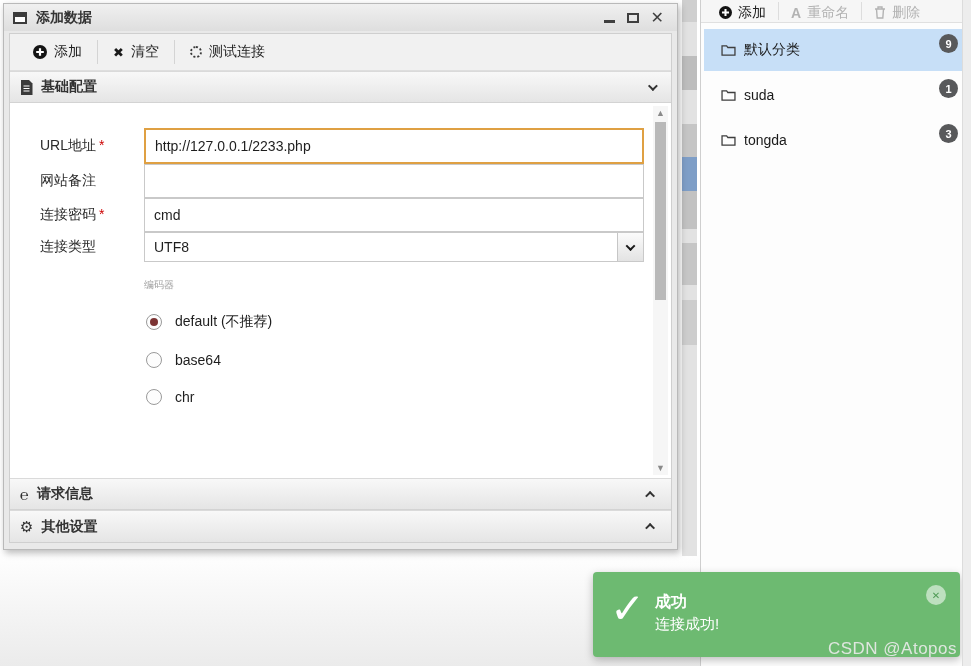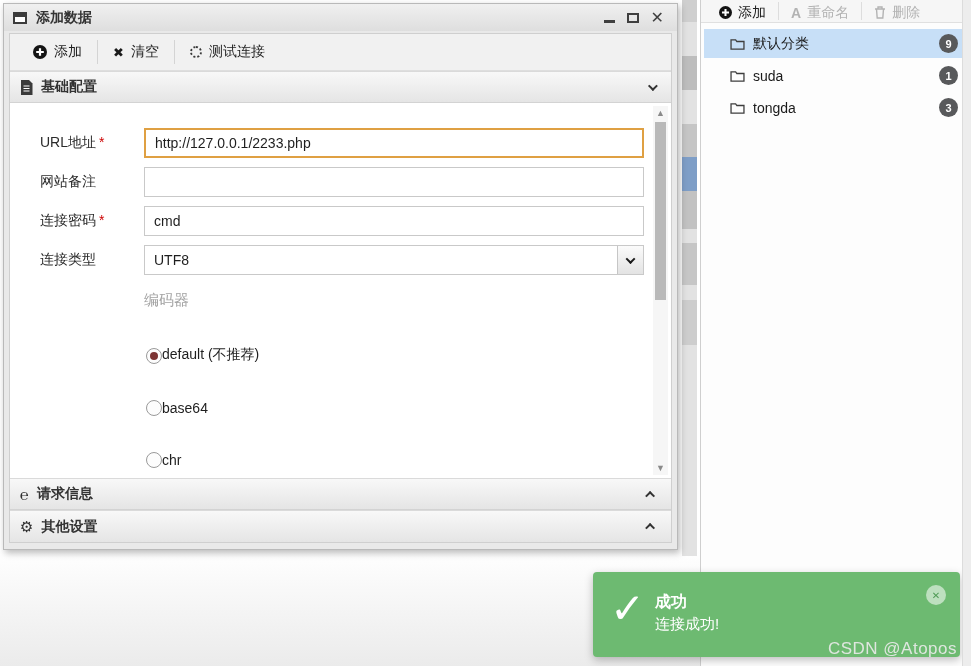--- a/index.html
+++ b/index.html
@@ -16,21 +16,21 @@
   
   .sidebar { position:absolute; left:700px; top:0; width:271px; height:666px;
              background:#fdfdfd; border-left:1px solid #cfcfcf; }
   .side-toolbar { height:23px; background:#f6f6f6; border-bottom:1px solid #e0e0e0;
                   display:flex; align-items:flex-start; padding:0 6px; overflow:hidden; }
   .sbtn { display:flex; align-items:center; gap:6px; font-size:14px; color:#222;
           padding:2px 12px 0 12px; height:23px; cursor:pointer; }
   .sbtn.disabled { color:#b3b3b3; }
   .ssep { width:1px; height:18px; background:#ddd; margin-top:2px; }
   .cat-list { padding:6px 3px 0 3px; }
-  .cat-item { height:29px; display:flex; align-items:center; gap:8px; padding:0 26px;
+  .cat-item { height:42px; display:flex; align-items:center; gap:8px; padding:0 17px;
               margin:0 0 3px 0; font-size:14px; color:#1a1a1a; position:relative; cursor:pointer; }
   .cat-item.selected { background:#c7dff7; }
   .badge { position:absolute; right:10px; top:5px; width:19px; height:19px; border-radius:50%;
            background:#58595b; color:#fff; font-size:11px; font-weight:bold;
            display:flex; align-items:center; justify-content:center; }
 
   
   .page-scrollbar { position:absolute; right:0; top:0; width:9px; height:666px;
                     background:#ededed; border-left:1px solid #dcdcdc; z-index:40; }
 
@@ -63,36 +63,36 @@
                 display:flex; align-items:center; gap:8px; padding:0 10px;
                 font-size:14px; font-weight:bold; color:#333; flex:0 0 auto; cursor:pointer;justify-content:flex-end; }
   .sec-header .chev { margin-left:auto; margin-right:6px; }
   .chev { width:7px; height:7px; border-right:2px solid #333; border-bottom:2px solid #333; display:inline-block; }
   .chev.down { transform:rotate(45deg) translateY(-2px); }
   .chev.up   { transform:rotate(-135deg) translateY(-2px); }
   .gear-glyph, .e-glyph { font-size:15px; font-weight:bold; color:#2e2e2e; line-height:1; }
 
   .form-area { flex:1 1 auto; position:relative; overflow:hidden; background:#fff;
                padding:25px 0 0 30px; }
-  .frow { display:flex; align-items:center; margin-bottom:9px; }
+  .frow { display:flex; align-items:center; }
   .flabel { width:104px; font-size:14px; color:#2b2b2b; flex:0 0 auto; }
   .req { color:#cc0000; margin-left:3px; font-size:14px; }
-  .txt-input { width:500px; height:30px; border:1px solid #c9c9c9; padding:4px 9px;
+  .txt-input { width:500px; height:30px; border:1px solid #c9c9c9; padding:16px 9px;
                font-size:14px; color:#1e1e1e; background:#fff; outline:none; }
   .txt-input.focused { border:2px solid #dfa043; }
   .select-wrap { width:500px; height:30px; border:1px solid #c9c9c9; position:relative;
                  display:flex; align-items:center; padding-left:9px; font-size:14px; color:#1e1e1e;
                  background:#fff; cursor:pointer; }
   .select-btn { position:absolute; right:0; top:0; width:26px; height:28px;
                 background:linear-gradient(#fbfbfb,#e3e3e3); border-left:1px solid #c6c6c6;
                 display:flex; align-items:center; justify-content:center; cursor:pointer; }
   .select-btn .chev { border-color:#1a1a1a; transform:rotate(45deg) translate(-1px,-1px); }
 
-  .encoder-label { margin:16px 0 0 104px; font-size:15px; color:#a3a3a3; }
-  .radio-row { display:flex; align-items:flex-end; margin:36px 0 0 106px; cursor:pointer; }
+  .encoder-label { margin:16px 0 0 104px; font-size:10px; color:#a3a3a3; }
+  .radio-row { display:flex; align-items:center; gap:13px; margin:21px 0 0 106px; cursor:pointer; }
   .radio { width:16px; height:16px; border:1px solid #9a9a9a; border-radius:50%; background:#fdfdfd;
            display:flex; align-items:center; justify-content:center; }
   .radio.checked::after { content:""; width:8px; height:8px; border-radius:50%; background:#7c3434; }
   .radio-label { font-size:14px; color:#1e1e1e; }
 
   .form-scrollbar { position:absolute; right:3px; top:3px; bottom:3px; width:15px;
                     background:#f6f6f6; display:flex; flex-direction:column; align-items:center; }
   .fs-arrow { font-size:9px; color:#8a8a8a; height:14px; line-height:14px; cursor:pointer; }
   .fs-thumb { width:11px; height:178px; background:#b9b9b9; margin-top:2px; cursor:pointer; }
   .fs-spacer { flex:1; }

